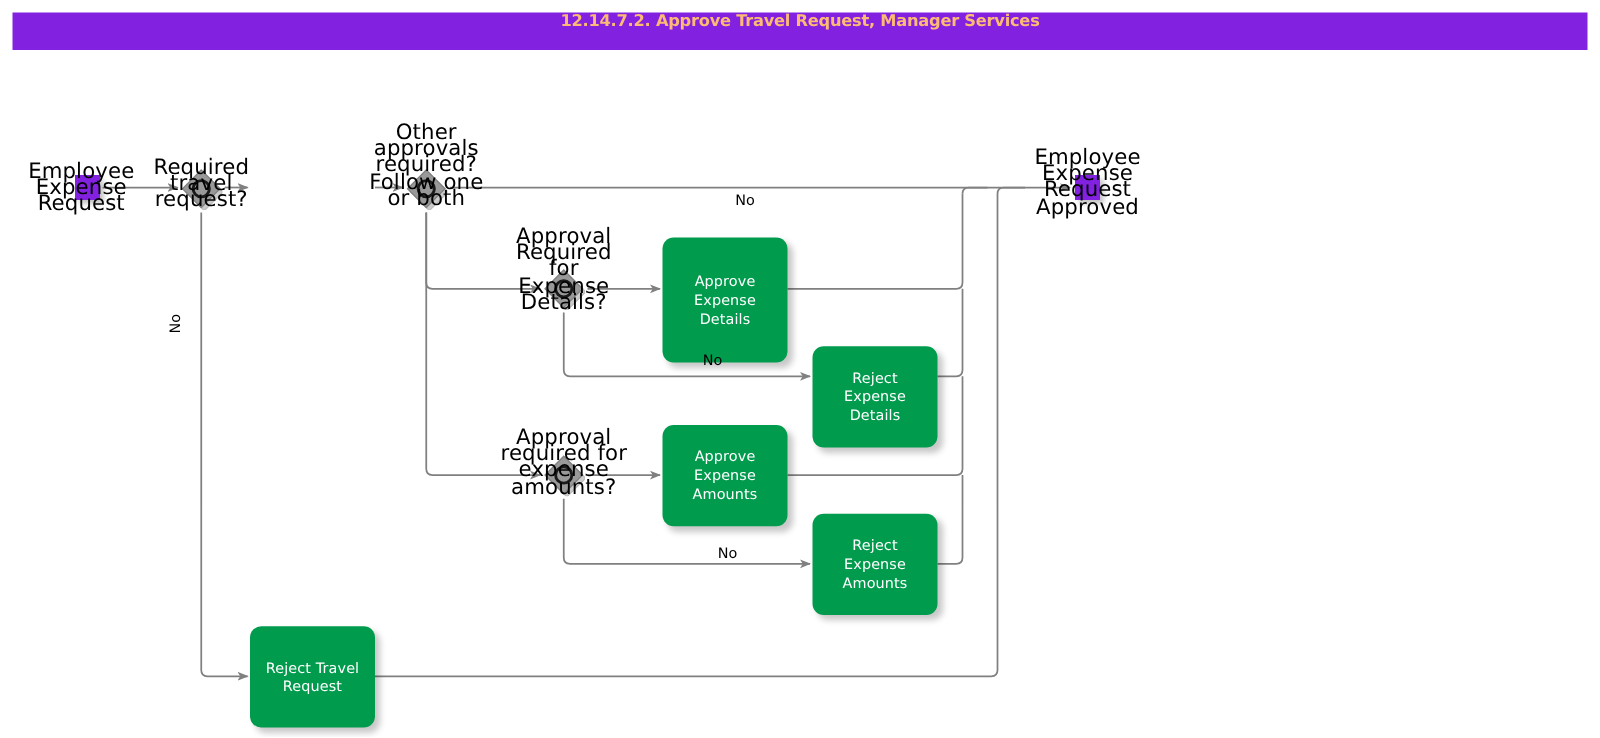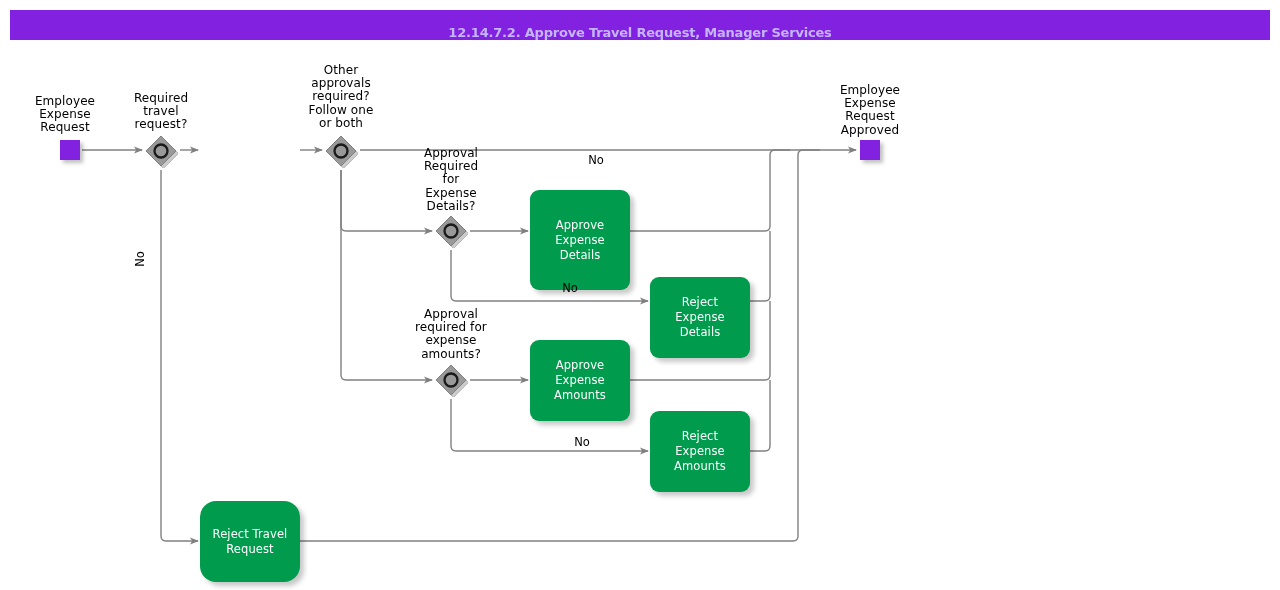--- a/index.html
+++ b/index.html
@@ -17,23 +17,23 @@
     overflow: hidden;
   }
   
   #title-bar {
     position: absolute;
     left: 10px;
     top: 10px;
     width: 1260px;
     height: 30px;
     background: #8221e0;
-    color: #c4b5fd;
+    color: #fdba74;
     display: flex;
-    align-items: flex-end;
+    align-items: flex-start;
     justify-content: center;
     font-size: 13px;
     font-weight: bold;
     letter-spacing: -0.2px;
   }
   
   #canvas {
     position: absolute;
     left: 0;
     top: 0;
@@ -72,26 +72,27 @@
     height: 20px;
     background: #8221e0;
     box-shadow: 3px 3px 4px rgba(0,0,0,0.25);
   }
   .gateway {
     width: 34px;
     height: 34px;
   }
   .label {
     position: absolute;
-    font-size: 12px;
+    font-size: 17px;
     line-height: 13.2px;
     color: #000000;
     text-align: center;
     white-space: pre-line;
     letter-spacing: 0.1px;
+    margin-top: 36px;
   }
   .label-rot {
     position: absolute;
     font-size: 11.5px;
     color: #000000;
     transform: rotate(-90deg);
     transform-origin: center center;
     white-space: nowrap;
   }
   .edge-label {
@@ -224,21 +225,21 @@
   <div class="node task" style="left:650px; top:277px; width:100px; height:81px;">Reject Expense
 Details</div>
 
   <div class="node task" style="left:530px; top:340px; width:100px; height:81px;text-align:center;">Approve
 Expense
 Amounts</div>
 
   <div class="node task" style="left:650px; top:411px; width:100px; height:81px;">Reject Expense
 Amounts</div>
 
-  <div class="node task" style="left:200px; top:501px; width:100px; height:81px;border-radius:16px;">Reject Travel
+  <div class="node task" style="left:200px; top:501px; width:100px; height:81px;">Reject Travel
 Request</div>
 
   <div class="label-rot" style="left:130px; top:252px; width:20px; text-align:center;">No</div>
 
   <div class="edge-label" style="left:576px; top:153px; width:40px;">No</div>
 
   <div class="edge-label" style="left:550px; top:281px; width:40px;">No</div>
 
   <div class="edge-label" style="left:562px; top:435px; width:40px;">No</div>
 

